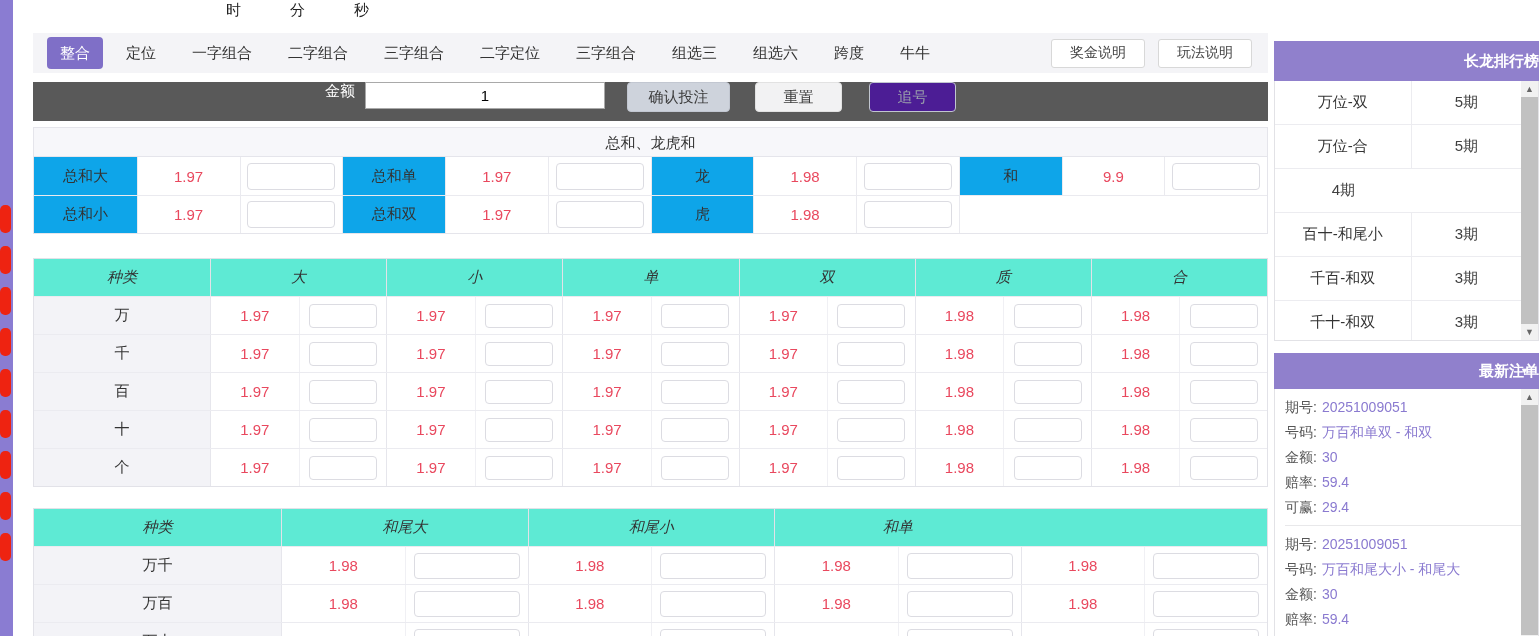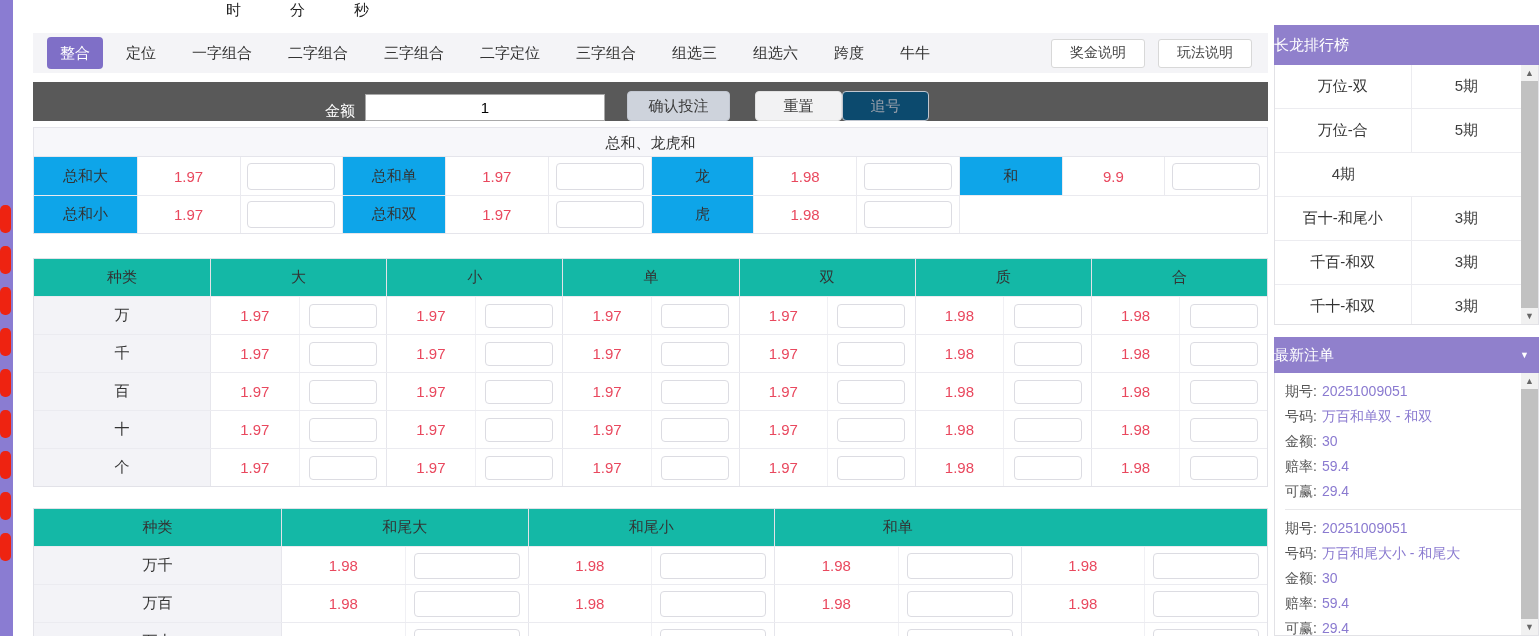--- a/index.html
+++ b/index.html
@@ -21,28 +21,28 @@
     display:flex; align-items:center; padding-left:14px; }
   .tab { padding:0 13px; height:32px; line-height:32px; margin-right:10px; cursor:pointer;
     color:#333; border-radius:4px; white-space:nowrap; }
   .tab.active { background:#7f6fc7; color:#fff; }
   .help-btns { margin-left:auto; margin-right:16px; display:flex; gap:13px; }
   .help-btn { width:94px; height:29px; background:#fff; border:1px solid #d8d8d8;
     border-radius:3px; font-size:14px; color:#444; }
 
   
   .betbar { left:33px; top:82px; width:1235px; height:39px; background:#595959;
-    display:flex; align-items:flex-end; }
+    display:flex; align-items:flex-start; }
   .amt-label { margin-left:292px; color:#fff; }
   .amt-input { margin-left:10px; width:240px; height:27px; text-align:center; font-size:15px;
     border:1px solid #a9a9a9; background:#fff; font-family:inherit; }
   .bbtn { height:30px; border-radius:4px; font-size:15px; font-family:inherit; cursor:pointer; }
   .btn-confirm { margin-left:22px; width:103px; background:#ced3dc; border:1px solid #c2c7d1; color:#3c3c3c; }
   .btn-reset   { margin-left:25px; width:87px;  background:#f2f2f3; border:1px solid #e2e2e2; color:#3c3c3c; }
-  .btn-chase   { width:87px;  background:#0c4a6e; border:1px solid #c1c6cf; color:#9ba1ac; }
+  .btn-chase   { margin-left:27px; width:87px;  background:#4c1d95; border:1px solid #c1c6cf; color:#9ba1ac; }
 
   
   .sum-section { left:33px; top:127px; width:1235px; }
   .sum-title { height:30px; line-height:29px; text-align:center; background:#f7f7fa;
     border:1px solid #e5e5eb; }
   .sum-table { border:1px solid #e5e5eb; border-top:none; background:#fff; }
   .sum-row { display:grid; grid-template-columns:repeat(12,1fr); height:38px; }
   .sum-row + .sum-row { border-top:1px solid #eaeaef; }
   .sum-row > div { border-left:1px solid #eaeaef; }
   .sum-row > div:first-child { border-left:none; }
@@ -51,36 +51,36 @@
   .s-empty { grid-column:span 3; background:#fff; }
   input.inp { border:1px solid #dcdce2; border-radius:4px; background:#fff; }
   .inp-lg { width:88px; height:27px; }
   .inp-sm { width:68px; height:24px; }
   .inp-md { width:106px; height:26px; }
 
   
   .otable { left:33px; width:1235px; border:1px solid #e2e2e8; background:#fff; }
   .digit-table { top:258px; }
   .tail-table { top:508px; }
-  .o-head { display:grid; height:37px; background:#14b8a6; }
+  .o-head { display:grid; height:37px; background:#5eead4;font-style:italic; }
   .digit-table .o-head, .digit-table .o-row { grid-template-columns:176px repeat(6,1fr); }
   .tail-table .o-head, .tail-table .o-row { grid-template-columns:247px repeat(4,1fr); }
   .o-head > div { border-left:1px solid #e2e2e8; }
   .o-head > div:first-child { border-left:none; }
   .o-row { display:grid; height:38px; border-top:1px solid #ebebf0; }
   .o-label { background:#f3f3f7; }
   .o-group { display:grid; grid-template-columns:1fr 1fr; border-left:1px solid #e6e6ec; }
   .o-inp { border-left:1px solid #f0f0f4; }
 
   
   .panel { left:1274px; width:265px; }
   .dragon-panel { top:25px; }
   .bets-panel { top:337px; }
-  .panel-header { height:40px; background:#9080cc; color:#fff; font-weight:normal;
-    text-align:left; line-height:40px; position:relative; }
+  .panel-header { height:40px; background:#9080cc; color:#fff; font-weight:bold;
+    text-align:right; line-height:40px; position:relative;margin-top:16px; }
   .bets-panel .panel-header { height:36px; line-height:36px; }
   .caret { position:absolute; right:10px; top:0; font-size:9px; cursor:pointer; }
   .panel-body { border:1px solid #e2e2e6; border-top:none; background:#fff;
     display:flex; overflow:hidden; }
   .dragon-panel .panel-body { height:260px; }
   .bets-panel .panel-body { height:263px; }
   .dragon-list { flex:1; }
   .dragon-row { height:44px; display:grid; grid-template-columns:1.25fr 1fr;
     border-bottom:1px solid #ececf0; }
   .d-name { border-right:1px solid #ececf0; }

